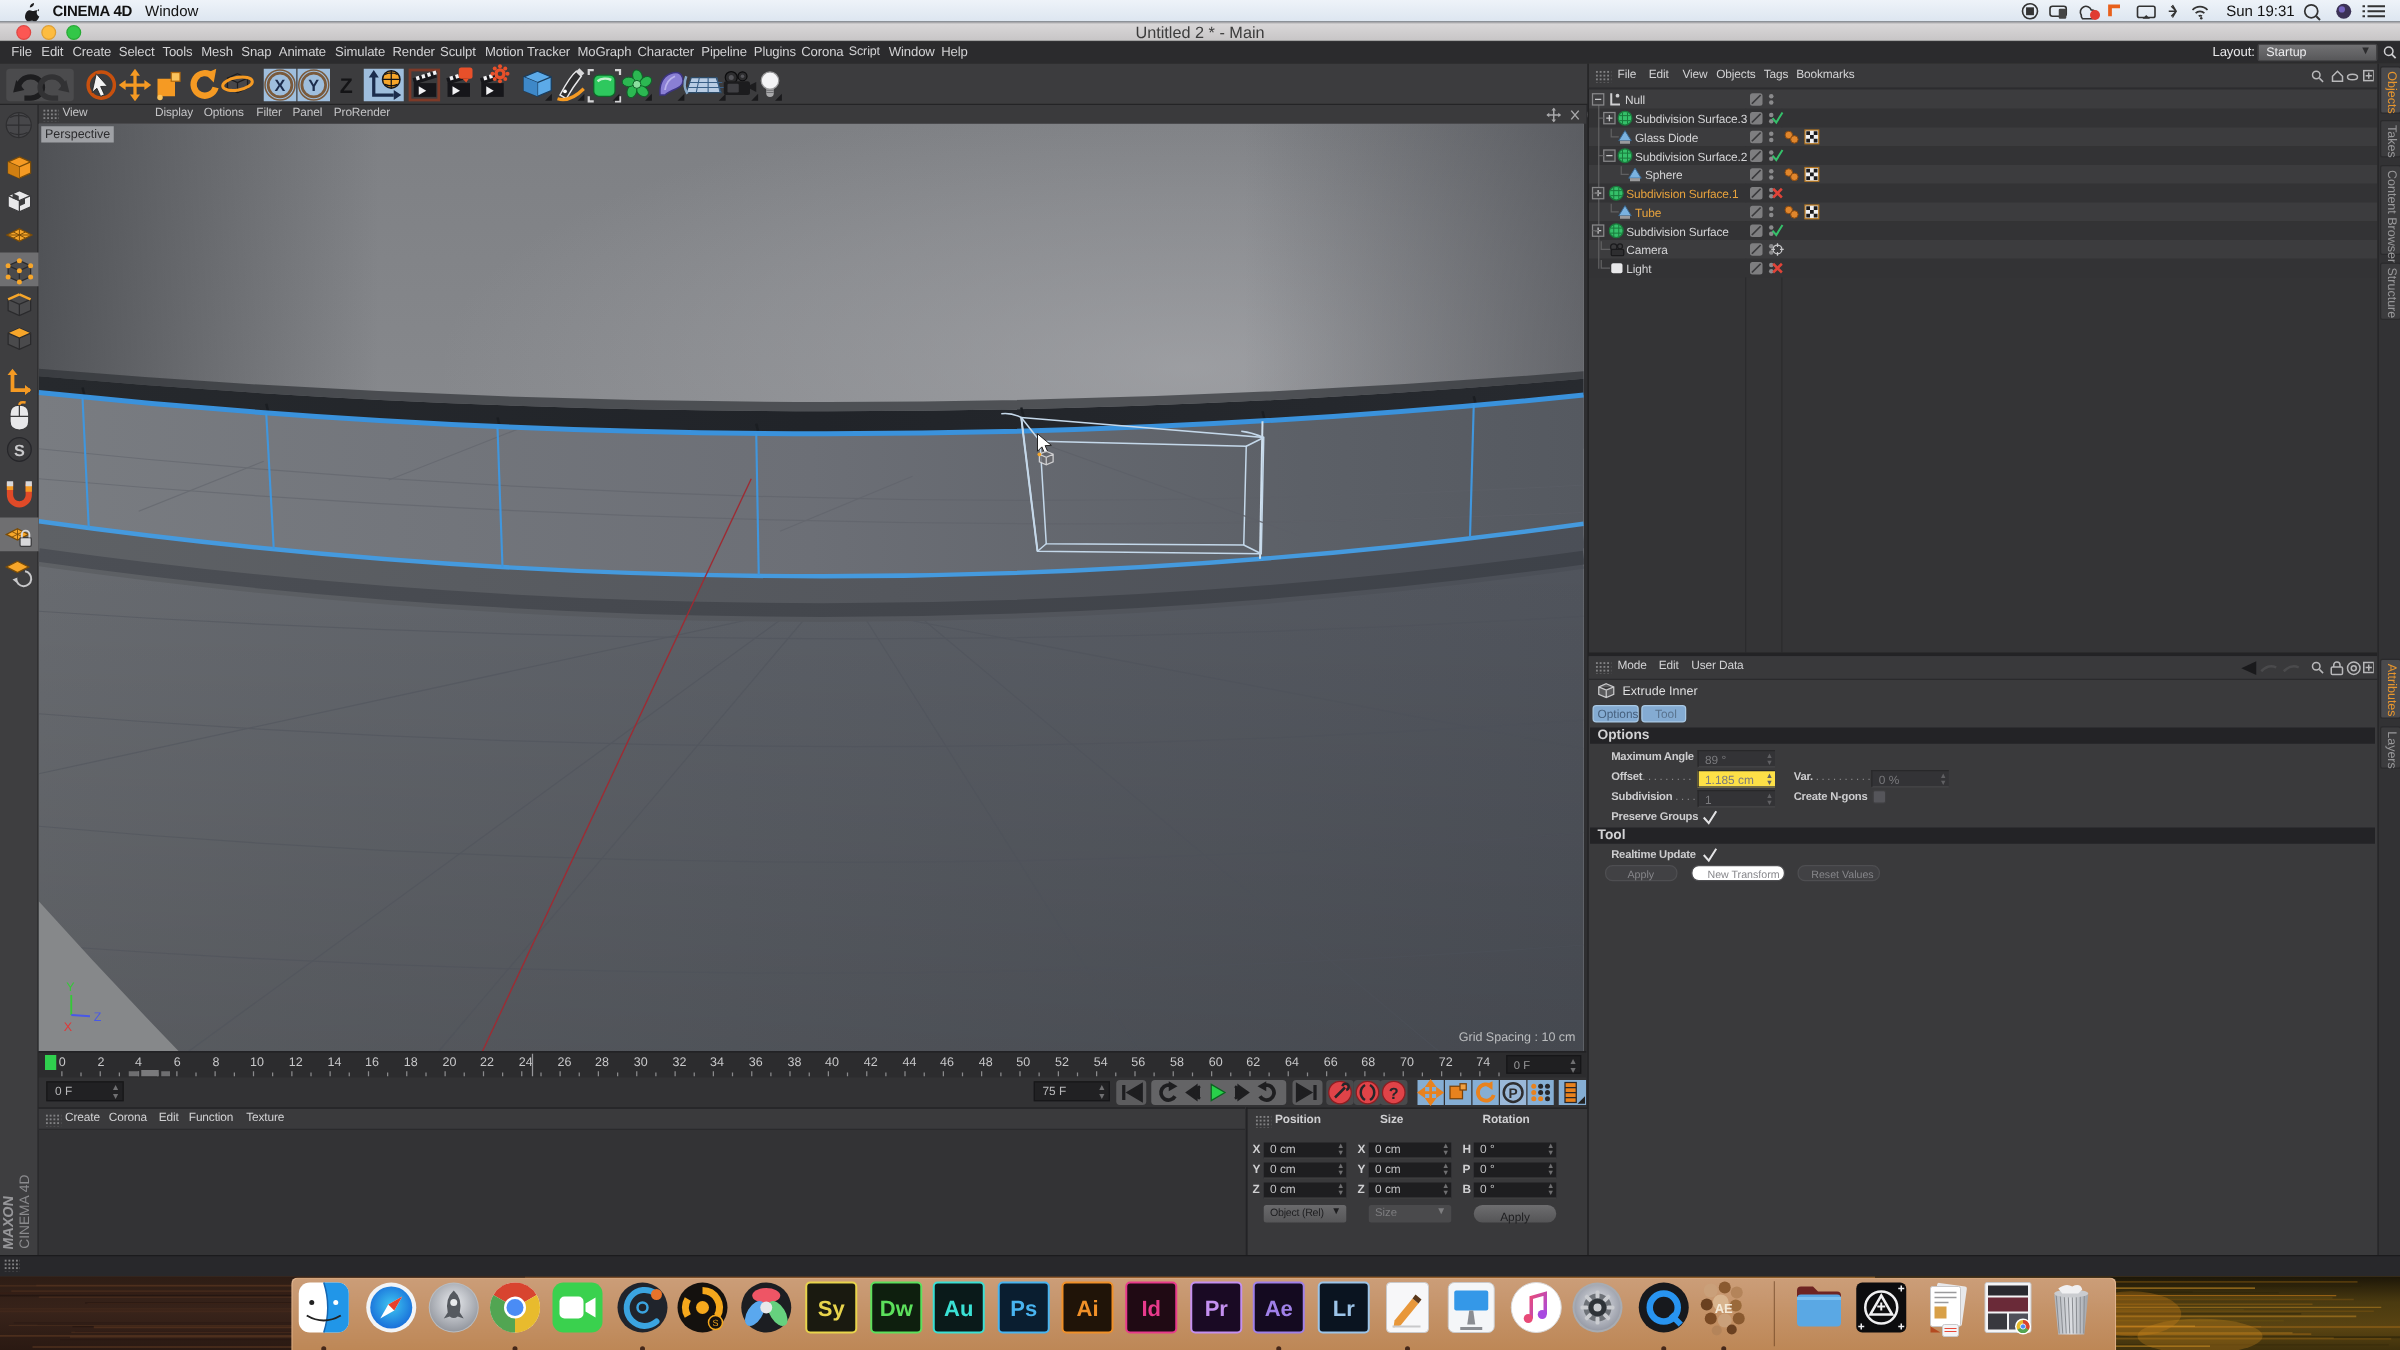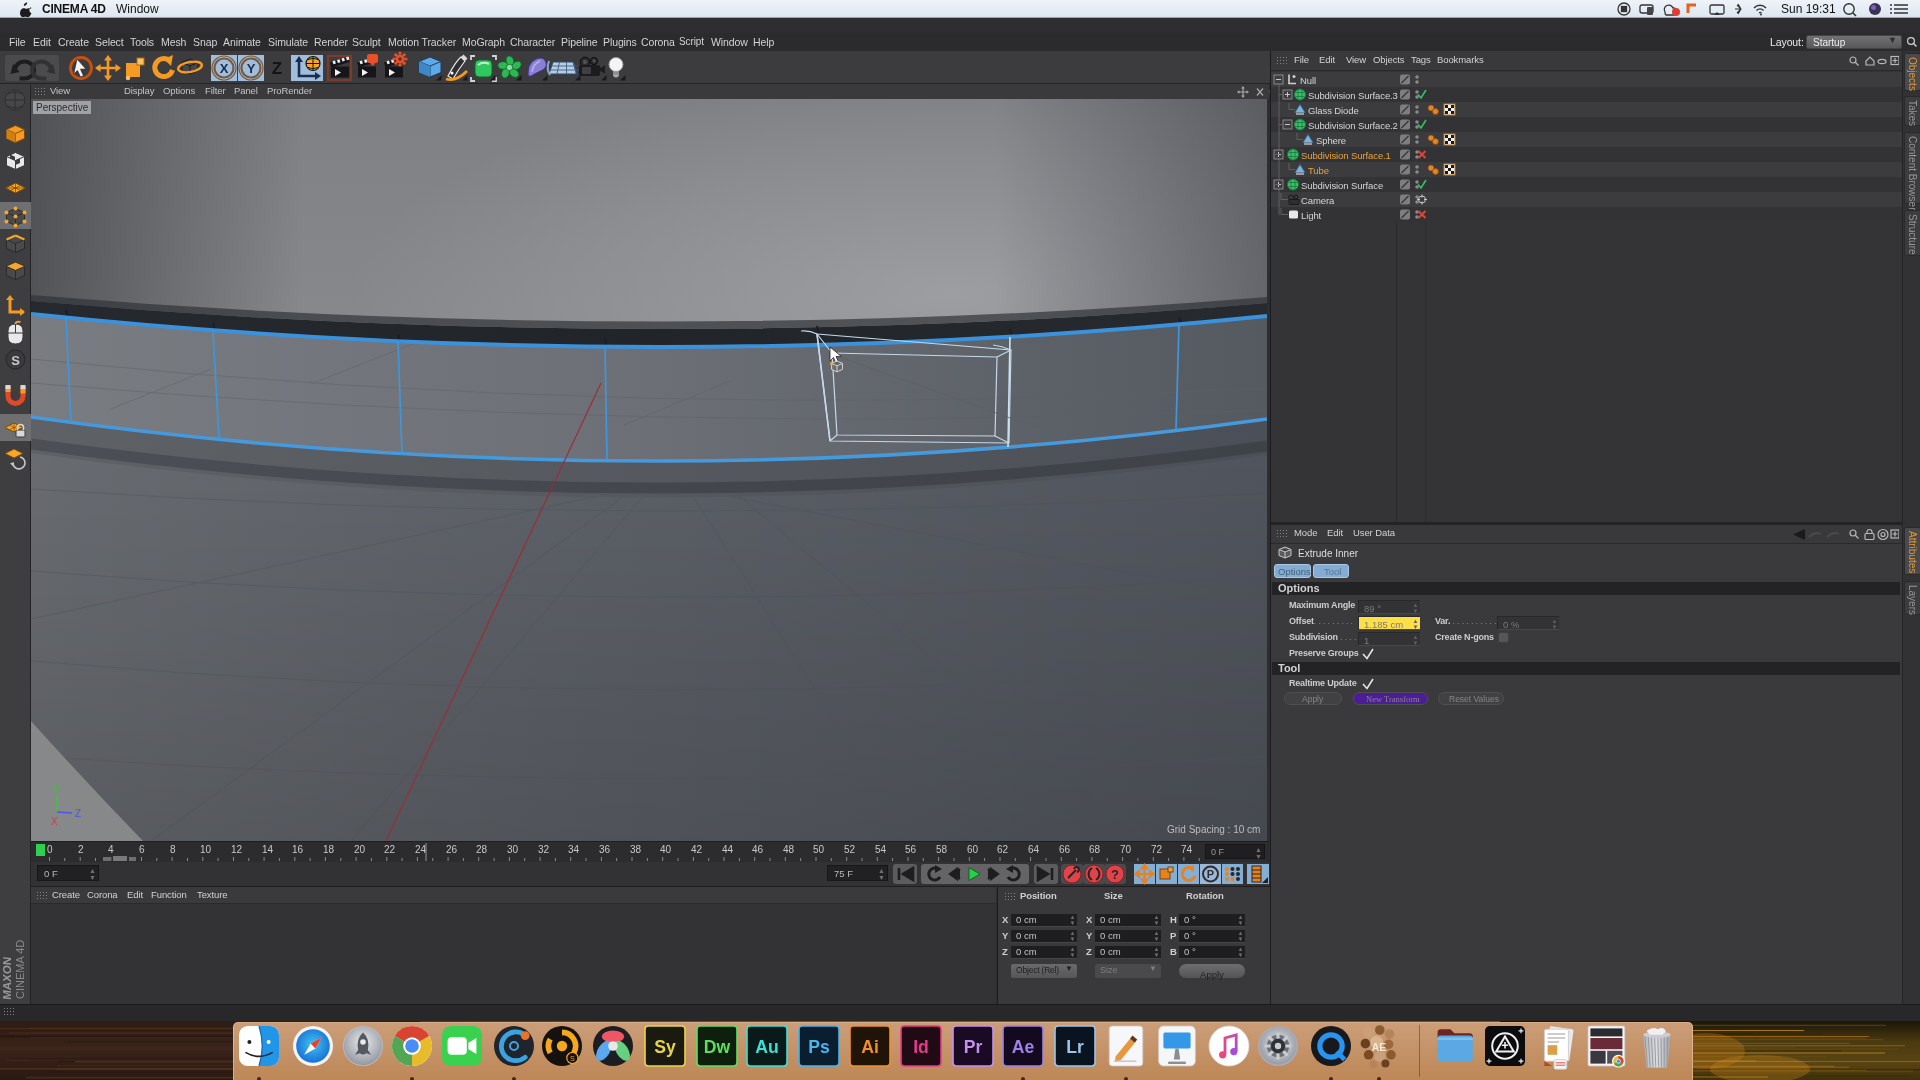--- a/index.html
+++ b/index.html
@@ -42,20 +42,26 @@
       <circle cx="151" cy="14.5" r="1" fill="#333" stroke="none"></circle>
       <circle cx="239" cy="9" r="5.2" stroke-width="1.4"></circle>
           <path d="M243 13 l3 3" stroke-width="1.6"></path>
       <circle cx="265" cy="9" r="6" fill="#3c3256" stroke="none"></circle>
           <circle cx="263.5" cy="7.5" r="2.5" fill="#7a68c9" stroke="none" opacity=".9"></circle>
       <path d="M284 5 h14 M284 9 h14 M284 13 h14 M280 5 h2 M280 9 h2 M280 13 h2" stroke-width="1.5"></path>
     </g>
   </svg>
 </div>
 
+<div class="abs" style="left:0;top:18px;width:1920px;height:15px;background:linear-gradient(#d9d7d8,#c8c6c7);border-top:1px solid #eceaeb;border-bottom:1px solid #a0a0a0;">
+  <div class="abs" style="left:13px;top:1px;width:12px;height:12px;border-radius:6px;background:#fc5753;border:0.5px solid #df4744;"></div>
+  <div class="abs" style="left:33px;top:1px;width:12px;height:12px;border-radius:6px;background:#fdbc40;border:0.5px solid #de9f34;"></div>
+  <div class="abs" style="left:53px;top:1px;width:12px;height:12px;border-radius:6px;background:#33c748;border:0.5px solid #27aa35;"></div>
+  <div class="abs" style="left:0;top:0px;width:1920px;text-align:center;font-size:13px;color:#3c3c3c;line-height:14px;">Untitled 2 * - Main</div>
+</div>
 
 <div id="c4dmenu" class="abs" style="left:0;top:33px;width:1920px;height:18px;background:#2b2b2d;">
   <span class="t11 abs" style="font-size:10.5px;left:9px;top:3px;">File</span>
   <span class="t11 abs" style="font-size:10.5px;left:33px;top:3px;">Edit</span>
   <span class="t11 abs" style="font-size:10.5px;left:58px;top:3px;">Create</span>
   <span class="t11 abs" style="font-size:10.5px;left:95px;top:3px;">Select</span>
   <span class="t11 abs" style="font-size:10.5px;left:130px;top:3px;">Tools</span>
   <span class="t11 abs" style="font-size:10.5px;left:161px;top:3px;">Mesh</span>
   <span class="t11 abs" style="font-size:10.5px;left:193px;top:3px;">Snap</span>
   <span class="t11 abs" style="font-size:10.5px;left:223px;top:3px;">Animate</span>
@@ -943,21 +949,21 @@
         <div class="abs" style="left:1px;top:137px;width:628px;height:13px;background:#232326;">
           <span style="position:absolute;left:6px;top:0;font-size:11px;font-weight:bold;color:#d2d2d4;line-height:13px;">Tool</span>
         </div>
         <span class="abs" style="left:18px;top:153px;font-size:9px;font-weight:bold;color:#cdcdcf;letter-spacing:-0.2px;">Realtime Update</span>
         <svg class="abs" style="left:90px;top:153px;" width="14" height="12" viewBox="0 0 14 12">
           <path d="M2,6 l4,4.5 L12,1" stroke="#e4e4e6" stroke-width="1.6" fill="none"></path>
         </svg>
         <div class="abs" style="left:13px;top:167px;width:58px;height:13px;border-radius:6px;background:#414144;border:1px solid #4e4e51;">
           <span style="position:absolute;left:17px;top:0;font-size:8.5px;color:#86868a;line-height:12px;white-space:nowrap;">Apply</span>
         </div>
-        <div class="abs" style="left:82px;top:167px;width:75px;height:13px;border-radius:6px;background:#4c1d95;border:1px solid #4e4e51;font-family:Liberation Serif, serif;">
+        <div class="abs" style="left:82px;top:167px;width:75px;height:13px;border-radius:6px;background:#ffffff;border:1px solid #4e4e51;">
           <span style="position:absolute;left:12px;top:0;font-size:8.5px;color:#86868a;line-height:12px;white-space:nowrap;">New Transform</span>
         </div>
         <div class="abs" style="left:167px;top:167px;width:66px;height:13px;border-radius:6px;background:#414144;border:1px solid #4e4e51;">
           <span style="position:absolute;left:10px;top:0;font-size:8.5px;color:#86868a;line-height:12px;white-space:nowrap;">Reset Values</span>
         </div>
       </div>
       <div class="abs" style="left:631px;top:0;width:19px;height:953px;background:#323234;border-left:1px solid #242426;">
         <div class="abs" style="left:1px;top:2px;width:17px;height:38px;background:#4a4a4d;border:1px solid #2a2a2c;border-radius:2px;">
           <span style="position:absolute;left:2px;top:3px;font-size:10px;color:#e8962e;writing-mode:vertical-rl;white-space:nowrap;">Objects</span>
         </div>

